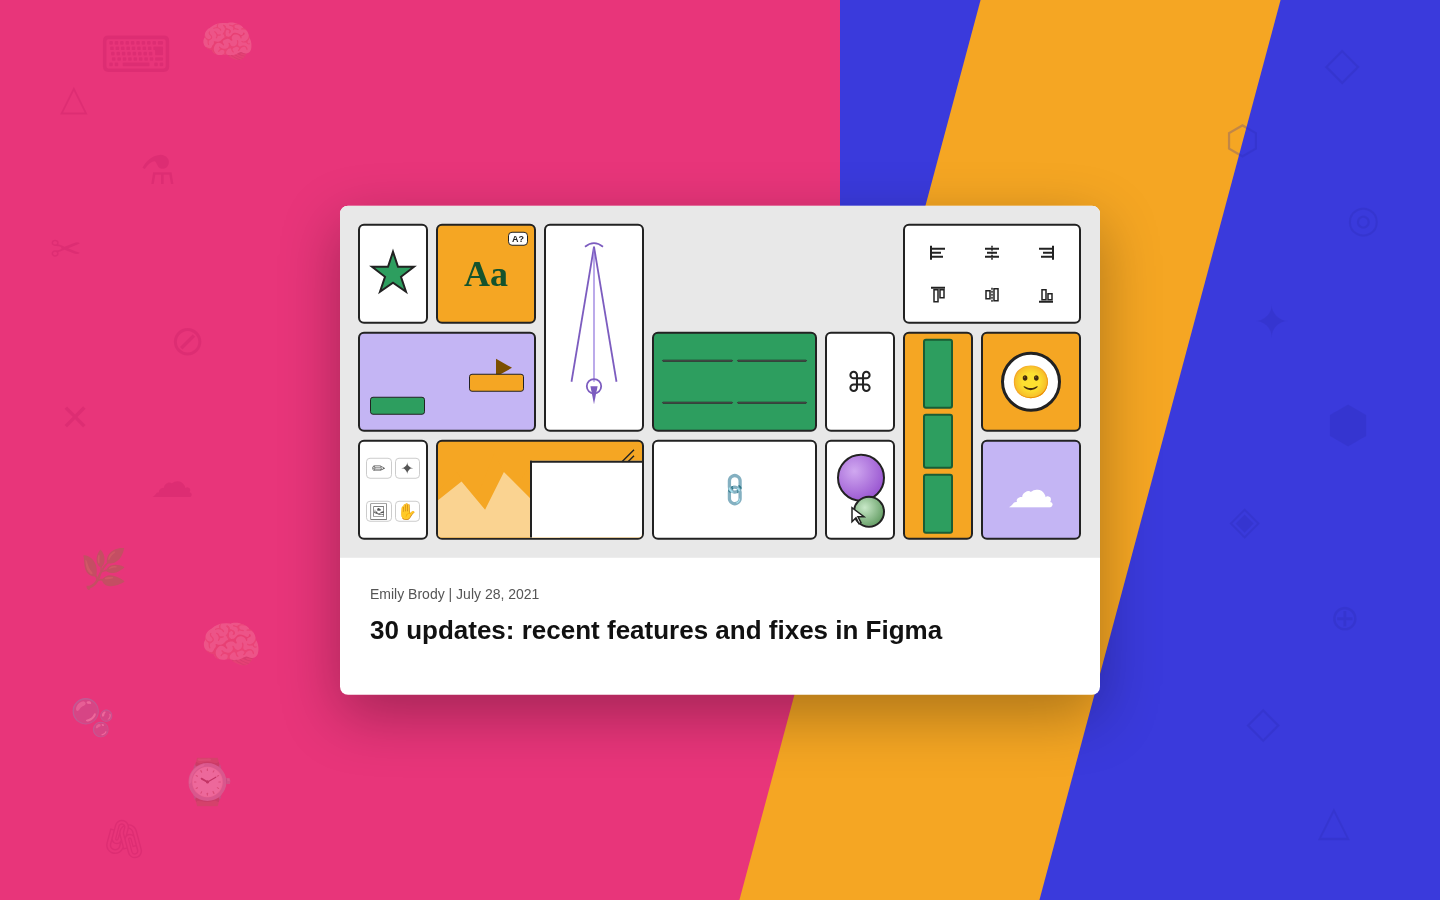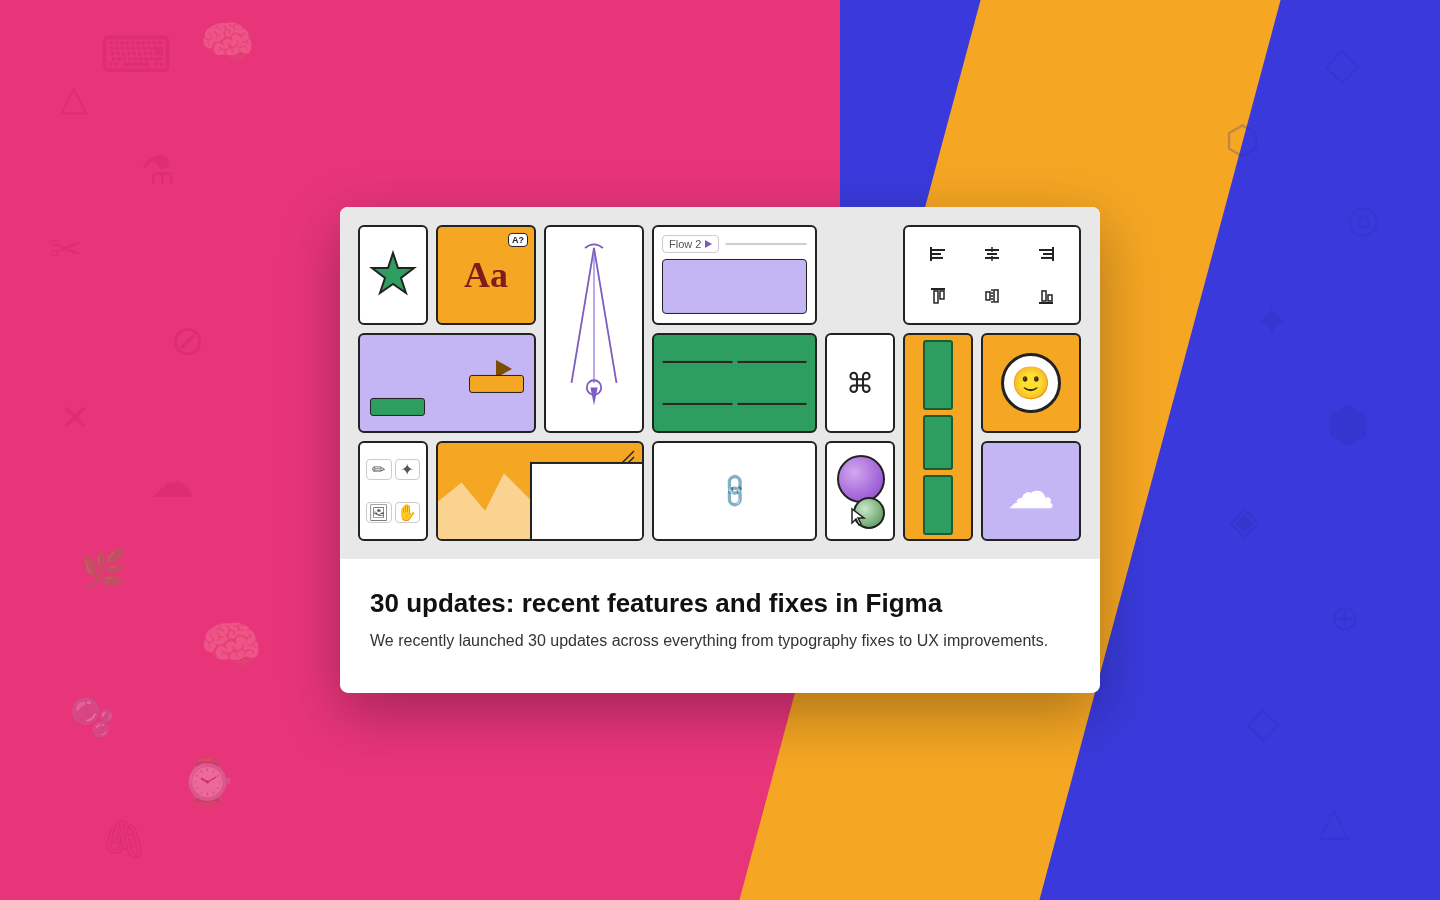--- a/index.html
+++ b/index.html
@@ -208,21 +208,21 @@
     .cell-cloud {
       background: #c4b5f4;
       grid-column: 7;
       grid-row: 3;
     }
 
     
     .aa-text {
       font-size: 36px;
       font-weight: 900;
-      color: #7f1d1d;
+      color: #14532d;
       font-family: Georgia, serif;
     }
     .aa-badge {
       position: absolute;
       top: 6px;
       right: 6px;
       background: #fff;
       border: 1.5px solid #222;
       border-radius: 4px;
       font-size: 9px;
@@ -495,32 +495,20 @@
             <line x1="45" y1="10" x2="45" y2="160" stroke="#9b82e0" stroke-width="1.5"></line>
             <line x1="45" y1="10" x2="70" y2="160" stroke="#7c5cbf" stroke-width="2"></line>
 
             <circle cx="45" cy="165" r="8" fill="none" stroke="#7c5cbf" stroke-width="2"></circle>
             <polygon points="41,165 49,165 45,185" fill="#7c5cbf"></polygon>
 
             <path d="M35,10 Q45,2 55,10" stroke="#7c5cbf" stroke-width="2" fill="none"></path>
           </svg>
         </div>
 
-        <div class="cell cell-flow">
-          <div class="flow-inner">
-            <div class="flow-bar">
-              <div class="flow-label">
-                <span>Flow 2</span>
-                <span class="flow-label-play"></span>
-              </div>
-              <div class="flow-white-box"></div>
-            </div>
-            <div class="flow-purple-box"></div>
-          </div>
-        </div>
 
         <div class="cell cell-align-group">
           <div class="align-icon">
             <svg width="18" height="18" viewBox="0 0 18 18">
                 <line x1="2" y1="5" x2="16" y2="5" stroke="#222" stroke-width="2"></line>
                 <line x1="2" y1="9" x2="12" y2="9" stroke="#222" stroke-width="2"></line>
                 <line x1="2" y1="13" x2="14" y2="13" stroke="#222" stroke-width="2"></line>
                 <line x1="2" y1="2" x2="2" y2="16" stroke="#222" stroke-width="2"></line>
               </svg>
           </div>
@@ -633,18 +621,18 @@
         </div>
 
         <div class="cell cell-cloud">
           <span class="cloud-shape">☁</span>
         </div>
 
       </div>
     </div>
 
     <div class="card-body">
+      <p class="card-meta">Emily Brody | July 28, 2021</p>
       <h2 class="card-title">30 updates: recent features and fixes in Figma</h2>
-      <p class="card-desc">We recently launched 30 updates across everything from typography fixes to UX improvements.</p>
     </div>
 
   </div>
 </div>
 
 </body></html>

